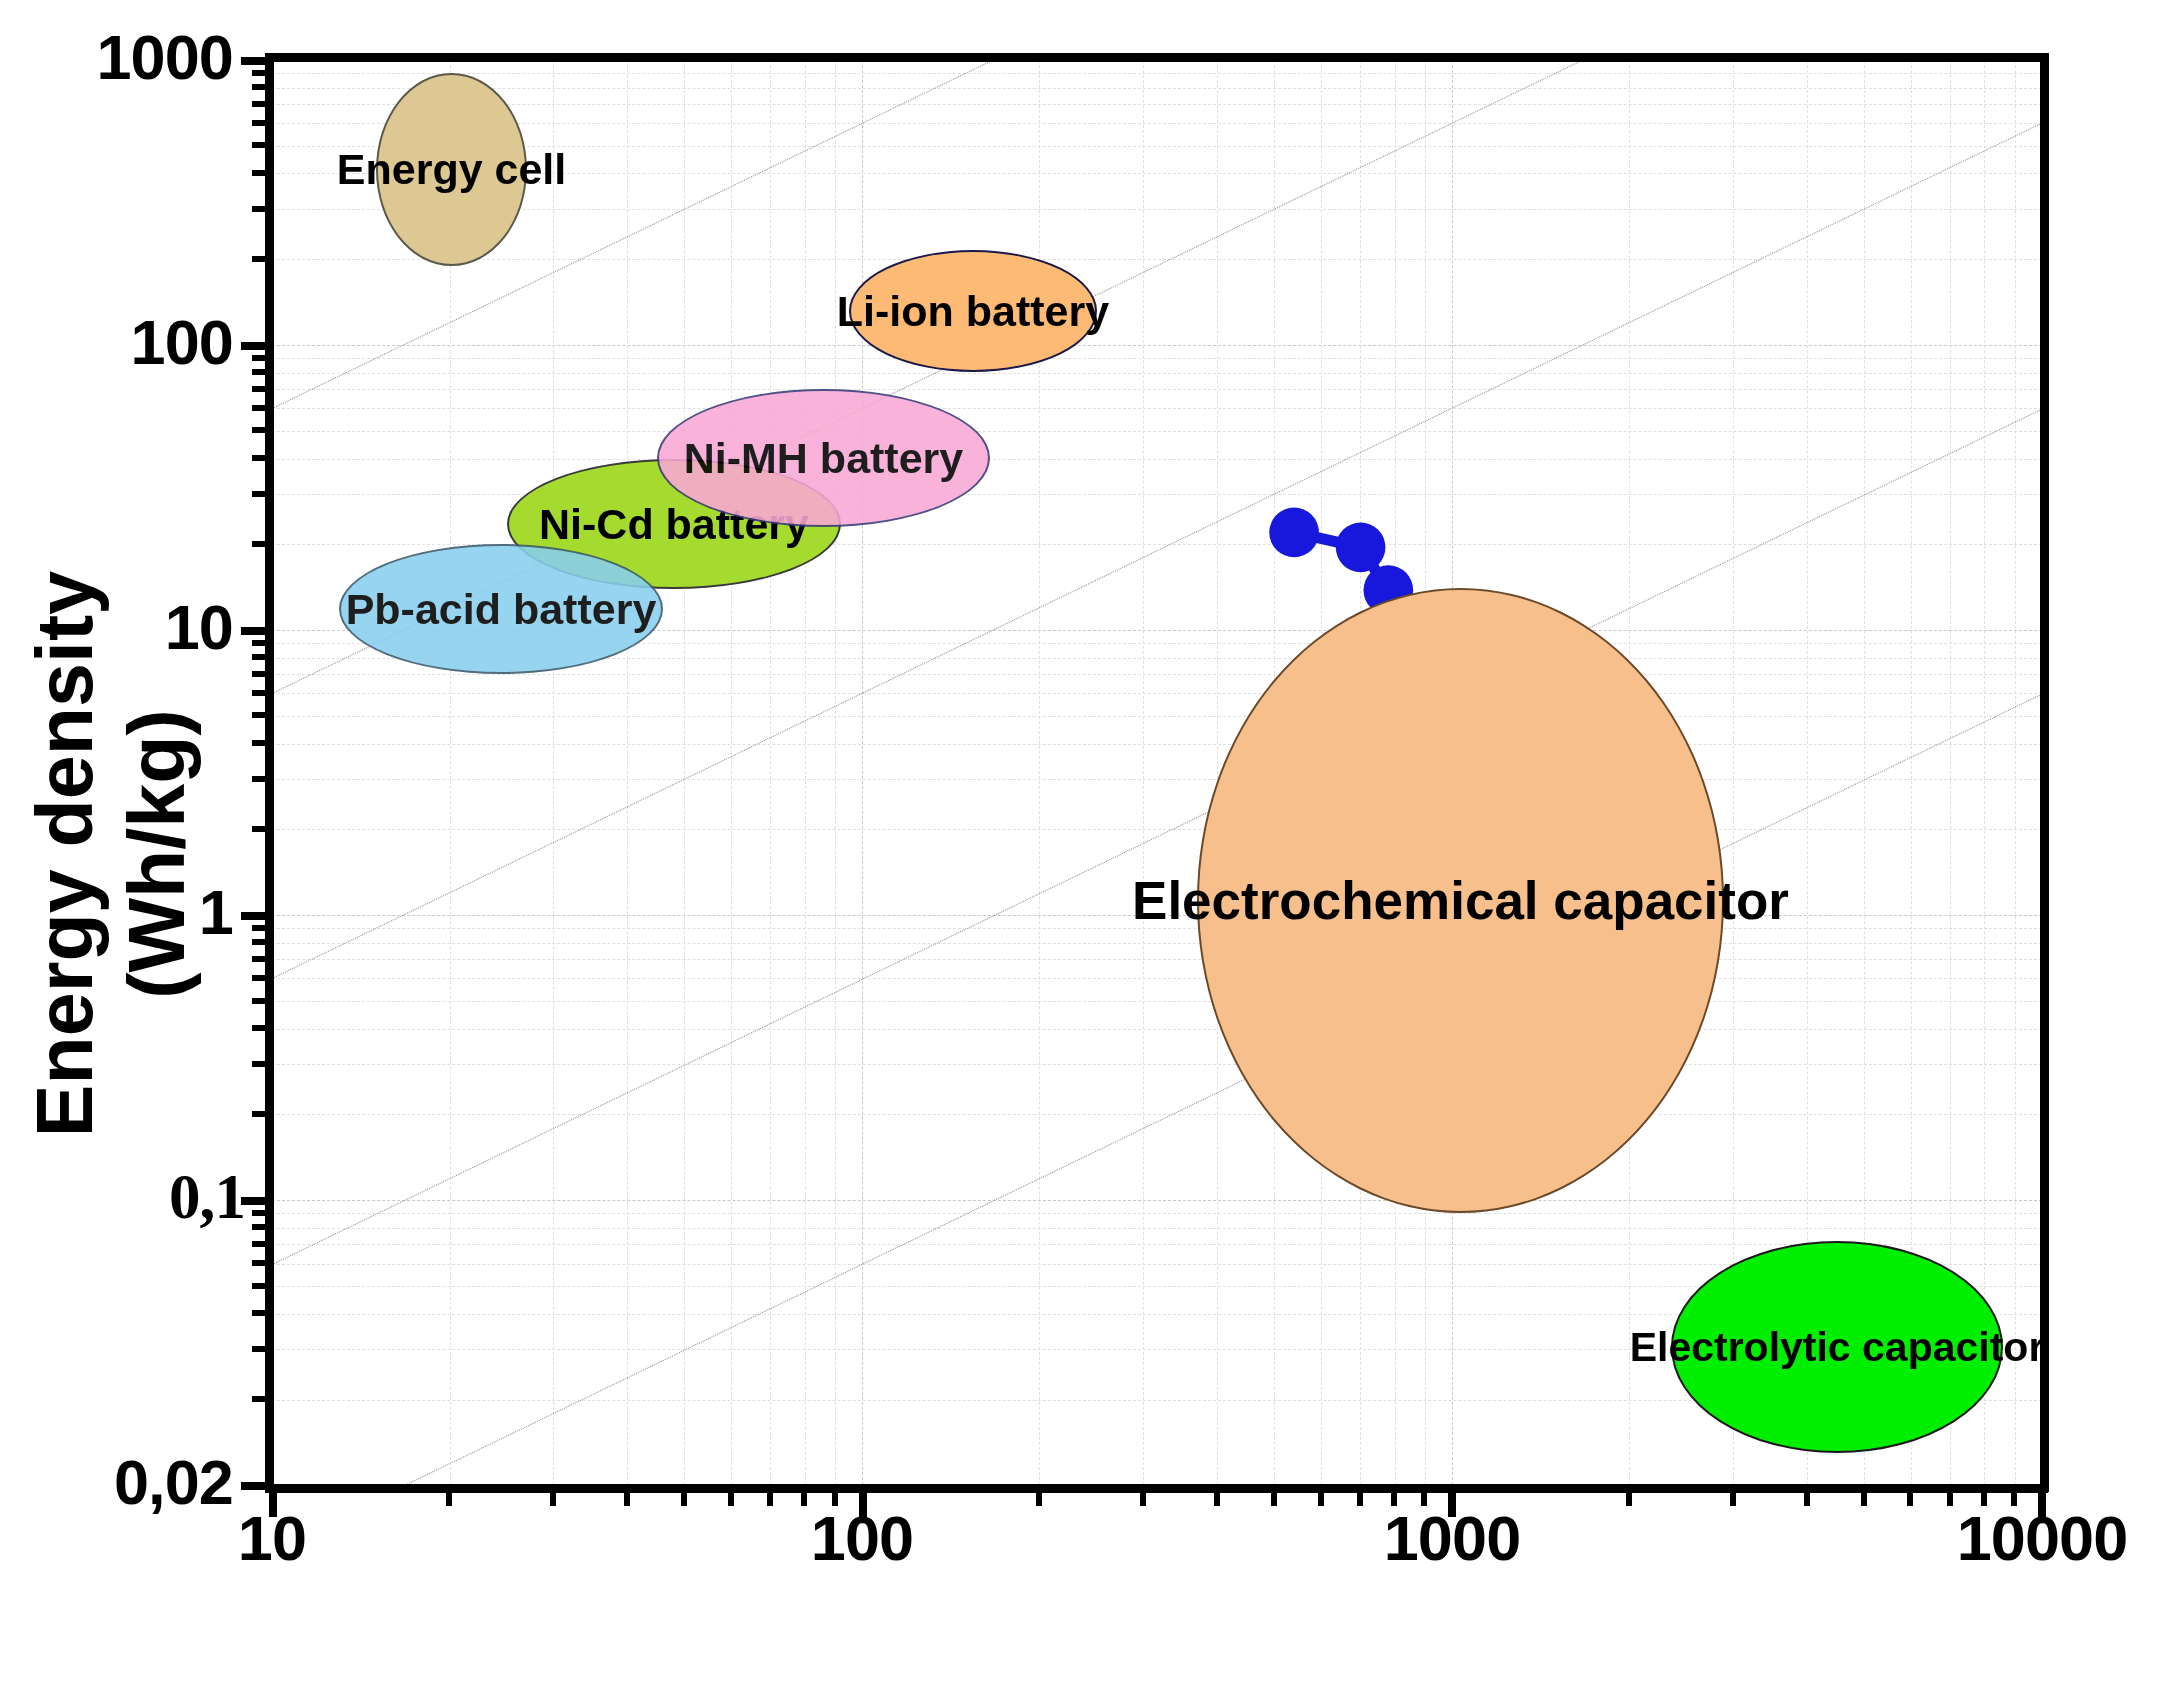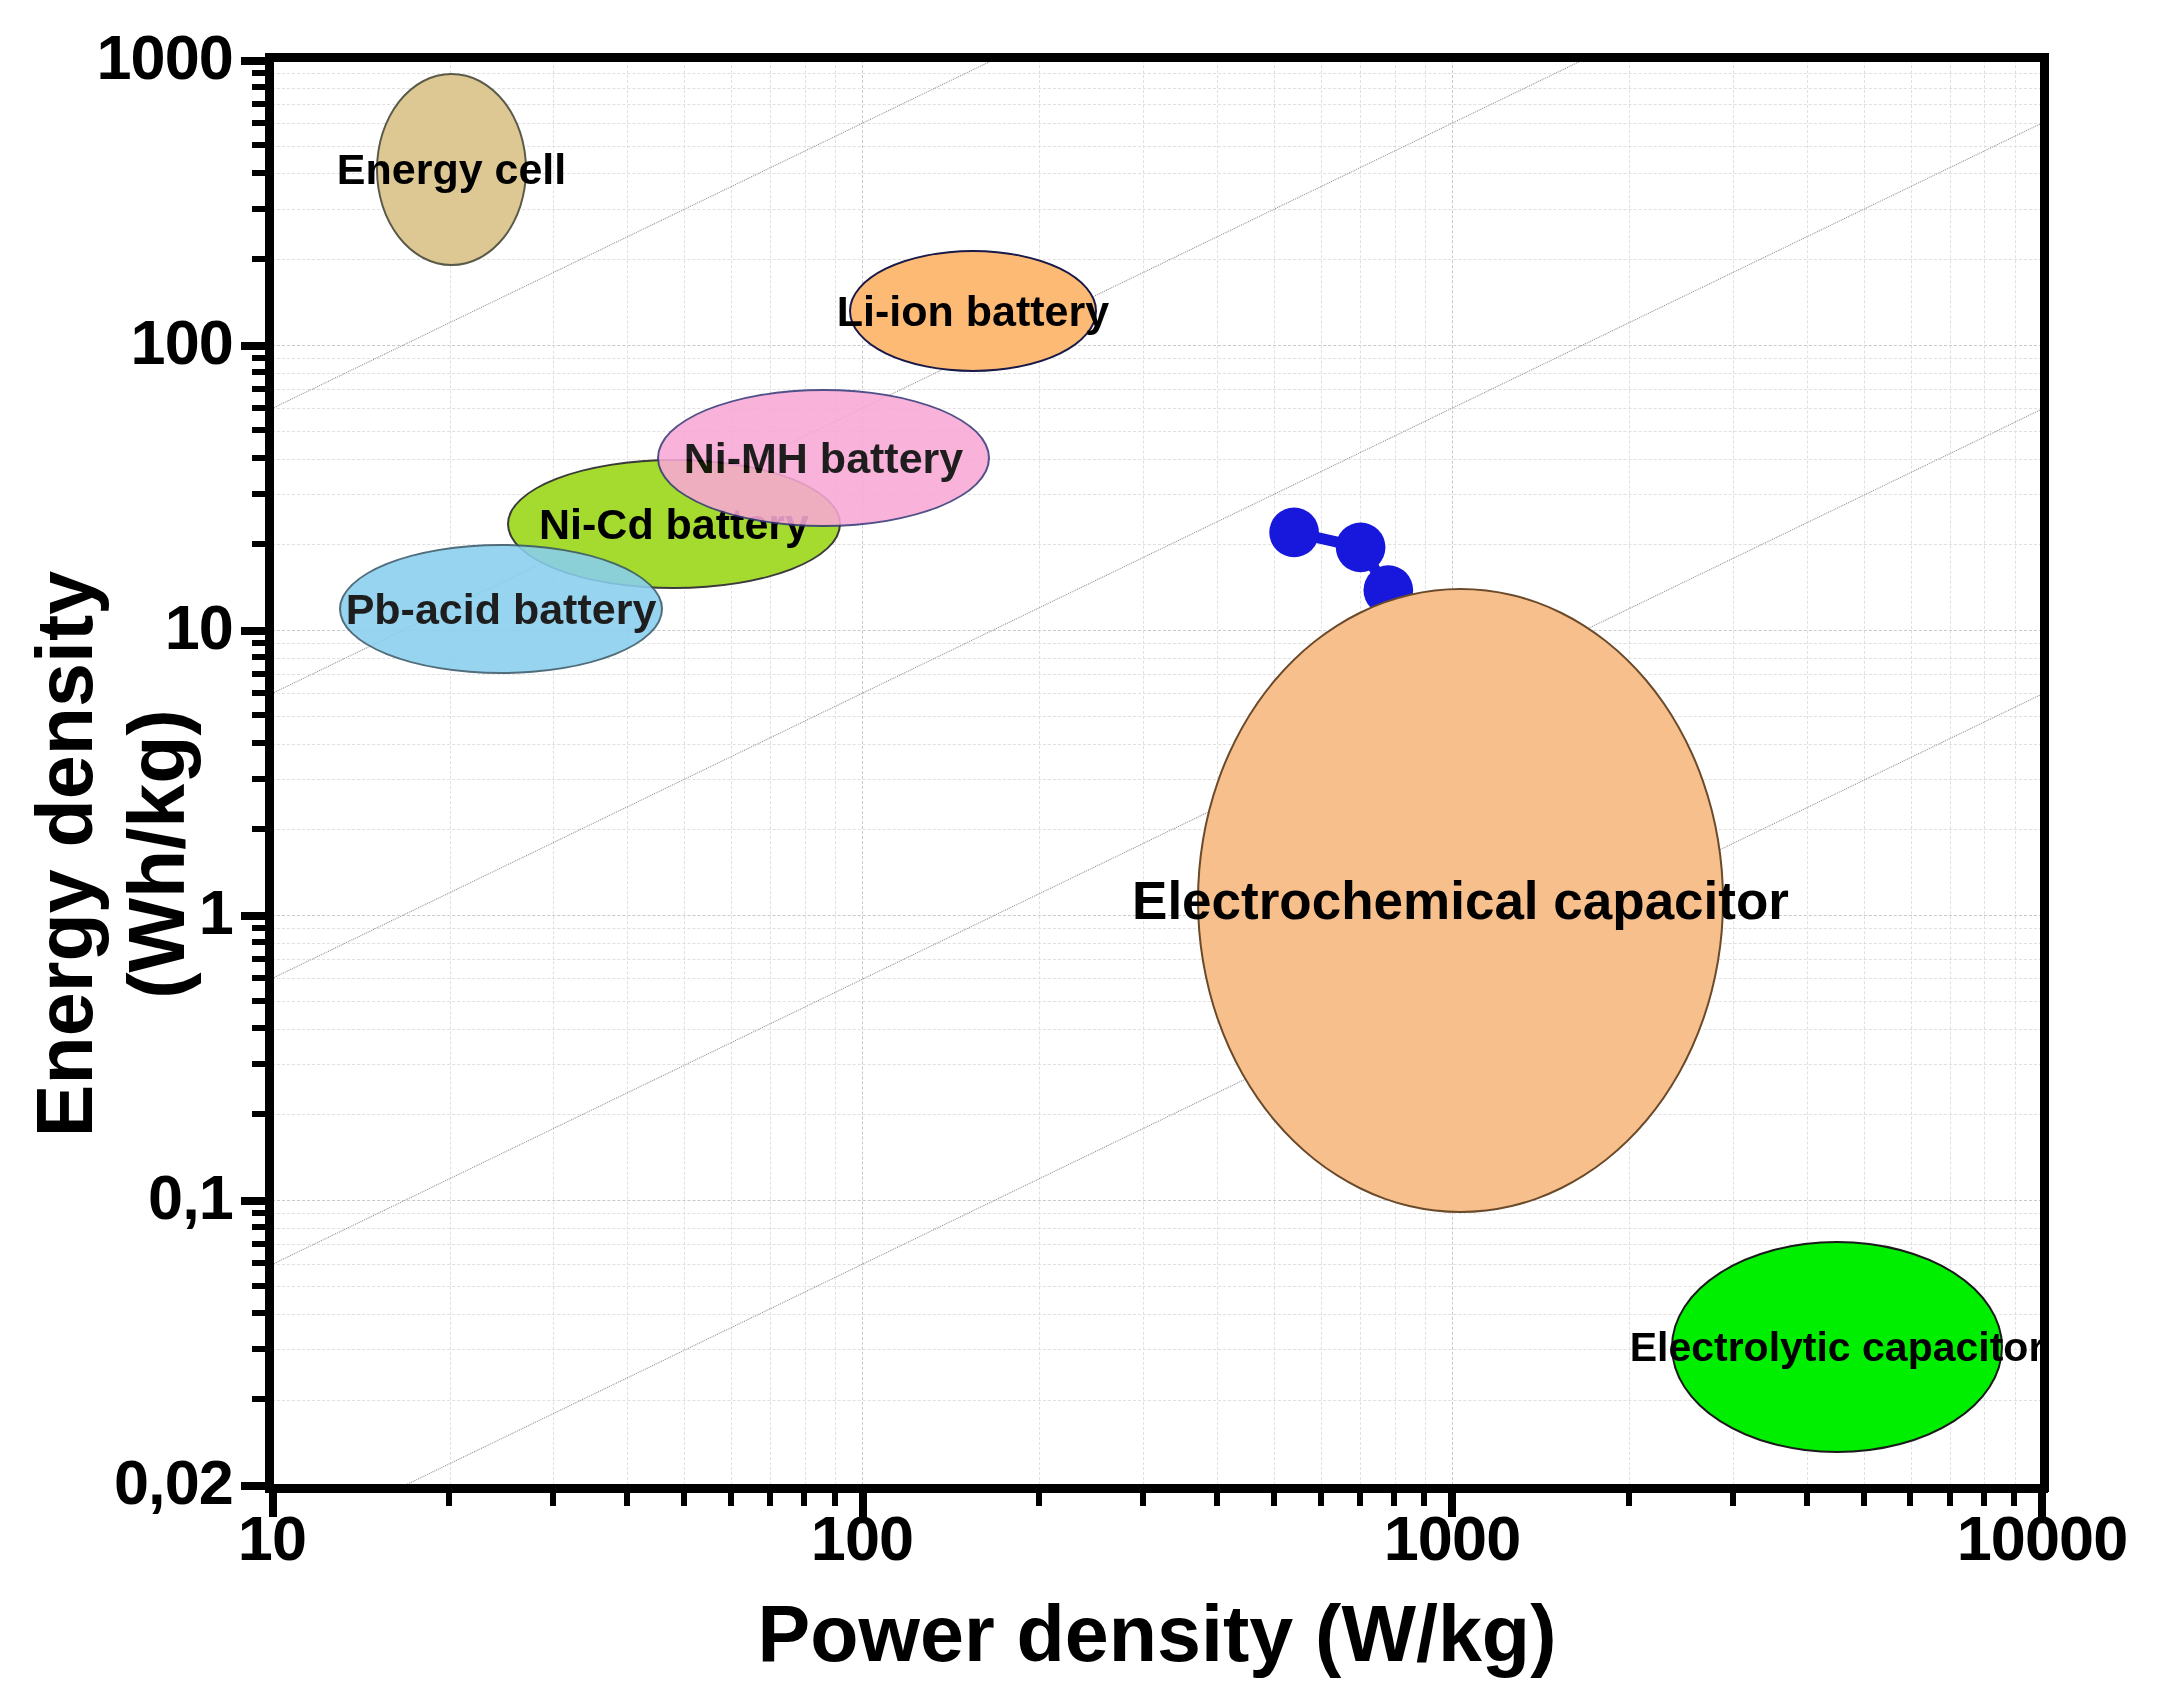--- a/index.html
+++ b/index.html
@@ -68,21 +68,20 @@
   #series{position:absolute;left:0;top:0;width:1770px;height:1425px;
           pointer-events:none;}
 </style>
 </head>
 <body>
 
 <div id="figure">
 
   <div id="ytitle">Energy density (Wh/kg)</div>
 
-  <div id="xtitle">Power density (W/kg)</div>
 
   <div id="plot">
     <div id="grid-layer">
         <div class="gh minor" style="top: 1340px;"></div>
         <div class="gh minor" style="top: 1289px;"></div>
         <div class="gh minor" style="top: 1254px;"></div>
         <div class="gh minor" style="top: 1226px;"></div>
         <div class="gh minor" style="top: 1204px;"></div>
         <div class="gh minor" style="top: 1184px;"></div>
         <div class="gh minor" style="top: 1168px;"></div>
@@ -271,21 +270,21 @@
       <div class="tick xtick-minor" style="left: 1947px;"></div>
       <div class="tick xtick-minor" style="left: 1981px;"></div>
       <div class="tick xtick-minor" style="left: 2011px;"></div>
       <div class="tick xtick-major" style="left: 2038px;"></div>
     </div>
   <div id="ylabels-layer">
       <div class="ylab" style="left: 0px; width: 233px; top: 26px;">1000</div>
       <div class="ylab" style="left: 0px; width: 233px; top: 311px;">100</div>
       <div class="ylab" style="left: 0px; width: 233px; top: 596px;">10</div>
       <div class="ylab" style="left: 0px; width: 233px; top: 881px;">1</div>
-      <div class="ylab" style="left: 0px; width: 233px; top: 1166px;">0,1</div>
+      <div class="ylab" style="left: 12px; width: 233px; top: 1166px; font-family: Liberation Serif, serif;">0,1</div>
       <div class="ylab" style="left: 0px; width: 233px; top: 1451px;">0,02</div>
     </div>
   <div id="xlabels-layer">
       <div class="xlab" style="left: 101px; width: 342px; top: 1507px;">10</div>
       <div class="xlab" style="left: 691px; width: 342px; top: 1507px;">100</div>
       <div class="xlab" style="left: 1281px; width: 342px; top: 1507px;">1000</div>
       <div class="xlab" style="left: 1871px; width: 342px; top: 1507px;">10000</div>
     </div>
 
 </div>

